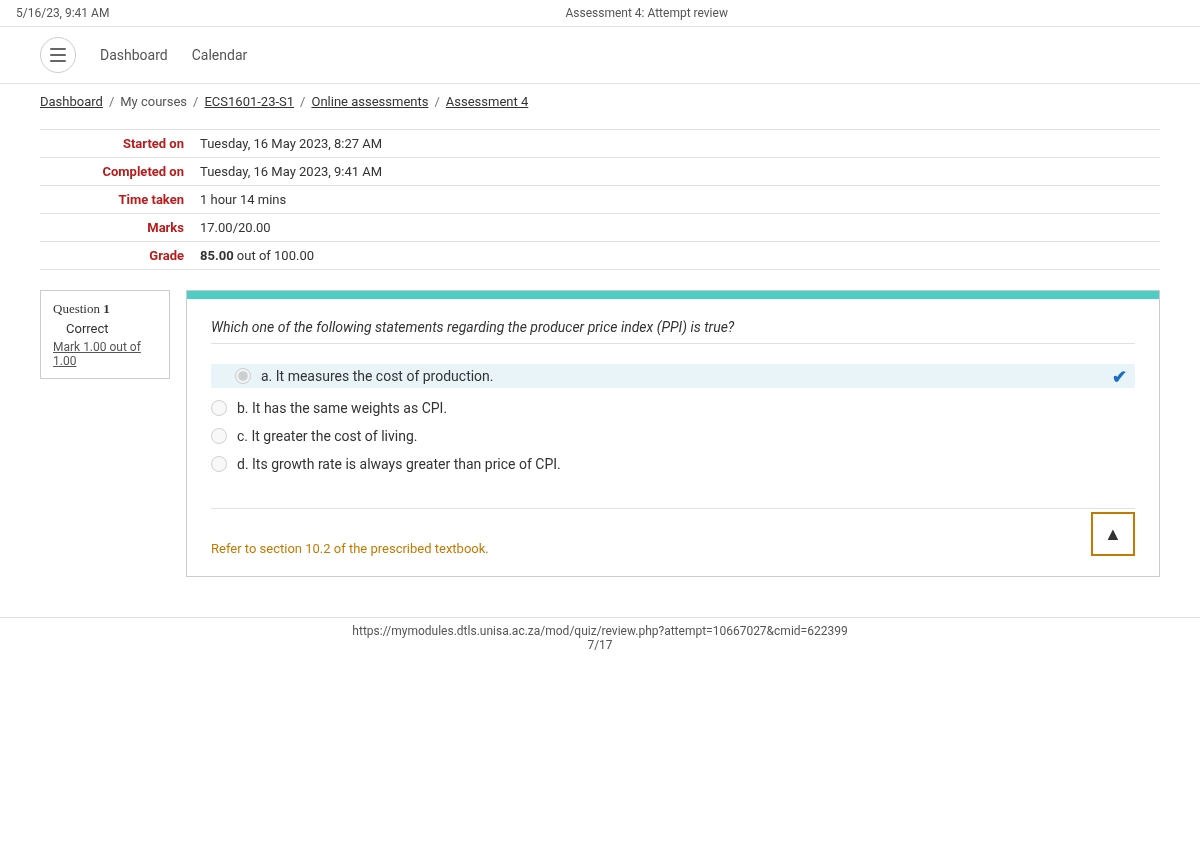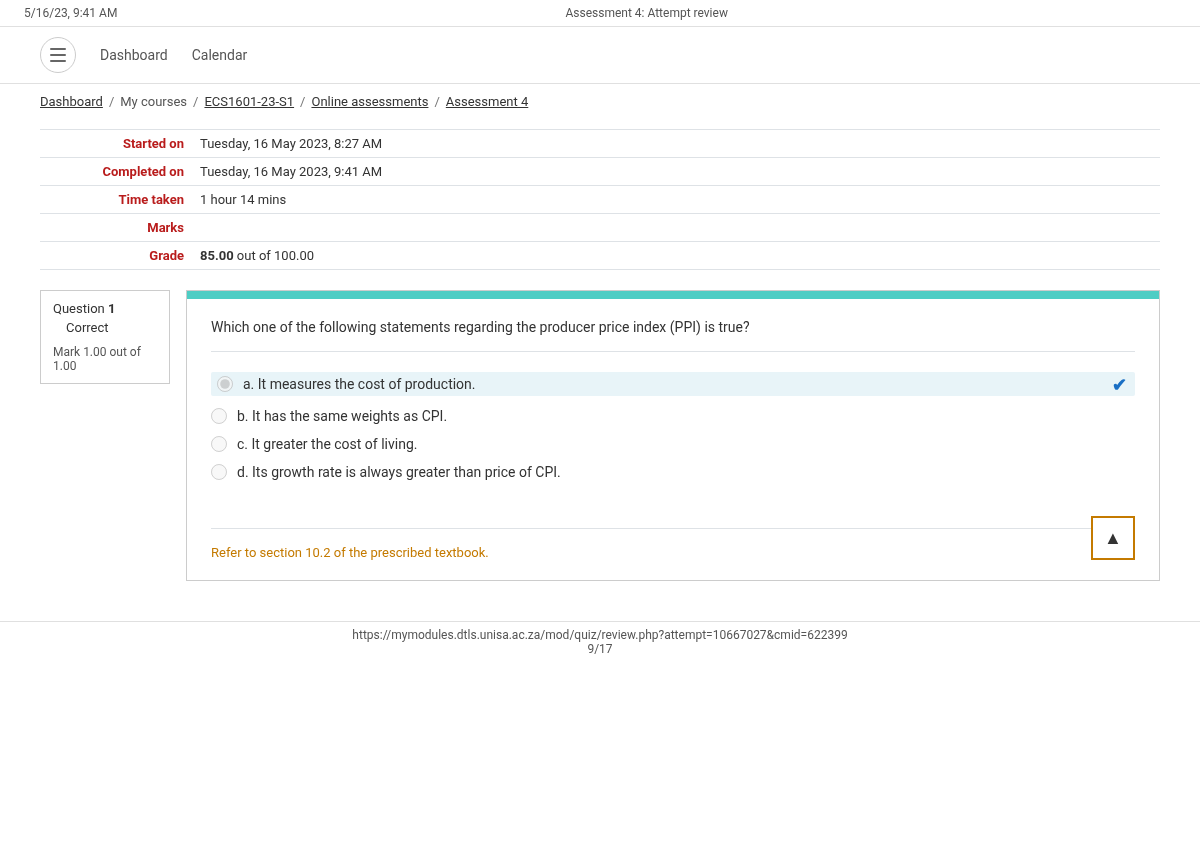--- a/index.html
+++ b/index.html
@@ -10,21 +10,21 @@
       background: #fff;
       width: 1200px;
       min-height: 848px;
     }
 
     
     .top-bar {
       display: flex;
       justify-content: space-between;
       align-items: center;
-      padding: 6px 24px;
+      padding: 6px 16px;
       font-size: 12px;
       color: #555;
       border-bottom: 1px solid #e0e0e0;
     }
 
     
     .nav-bar {
       display: flex;
       align-items: center;
       padding: 10px 40px;
@@ -112,44 +112,45 @@
 
     
     .question-sidebar {
       width: 130px;
       flex-shrink: 0;
       border: 1px solid #ccc;
       padding: 10px 12px;
       font-size: 13px;
       background: #fff;
     }
-    .q-number { font-size: 13px; color: #333; }
+    .q-number { font-size: 13px; color: #333; font-family: Liberation Serif, serif; }
     .q-number strong { font-weight: bold; }
     .q-status { color: #333; margin: 4px 13px; font-size: 13px; }
-    .q-mark { color: #555; font-size: 12px; margin-top: 10px; }
+    .q-mark { color: #555; font-size: 12px; margin-top: 4px; text-decoration: underline; }
 
     
     .question-panel {
       flex: 1;
       border: 1px solid #ccc;
       overflow: hidden;
     }
     .question-header-bar {
       background: #4ecdc4;
       height: 8px;
     }
     .question-body {
       padding: 20px 24px;
     }
     .question-text {
       font-size: 14px;
       color: #333;
       margin-bottom: 20px;
-      padding-bottom: 16px;
+      padding-bottom: 8px;
       border-bottom: 1px solid #dee2e6;
+      font-style: italic;
     }
 
     
     .answer-options {
       display: flex;
       flex-direction: column;
       gap: 12px;
       margin-bottom: 20px;
     }
     .answer-option {
@@ -168,30 +169,30 @@
     .answer-option .correct-check {
       position: absolute;
       right: 8px;
       color: #1a6fc4;
       font-size: 18px;
       font-weight: bold;
     }
     
     .answer-option.selected {
       background: #e8f4f8;
-      padding: 4px 6px;
+      padding: 4px 24px;
       border-radius: 2px;
     }
 
     
     .reference-text {
       color: #c47a00;
       font-size: 13px;
       margin-top: 16px;
-      padding-top: 16px;
+      padding-top: 32px;
       border-top: 1px solid #dee2e6;
     }
 
     
     .scroll-top-btn {
       position: absolute;
       right: 0;
       bottom: 0;
       width: 44px;
       height: 44px;
@@ -265,20 +266,21 @@
   <div class="info-row">
     <div class="info-label">Completed on</div>
     <div class="info-value">Tuesday, 16 May 2023, 9:41 AM</div>
   </div>
   <div class="info-row">
     <div class="info-label">Time taken</div>
     <div class="info-value">1 hour 14 mins</div>
   </div>
   <div class="info-row">
     <div class="info-label">Marks</div>
+    <div class="info-value">17.00/20.00</div>
   </div>
   <div class="info-row">
     <div class="info-label">Grade</div>
     <div class="info-value">
       <strong>85.00</strong> out of 100.00
     </div>
   </div>
 </div>
 
 <div class="main-content">
@@ -327,14 +329,14 @@
           <span>▲</span>
         </div>
       </div>
 
     </div>
   </div>
 </div>
 
 <div class="bottom-bar">
   <span>https://mymodules.dtls.unisa.ac.za/mod/quiz/review.php?attempt=10667027&amp;cmid=622399</span>
-  <span>9/17</span>
+  <span>7/17</span>
 </div>
 
 </body></html>

